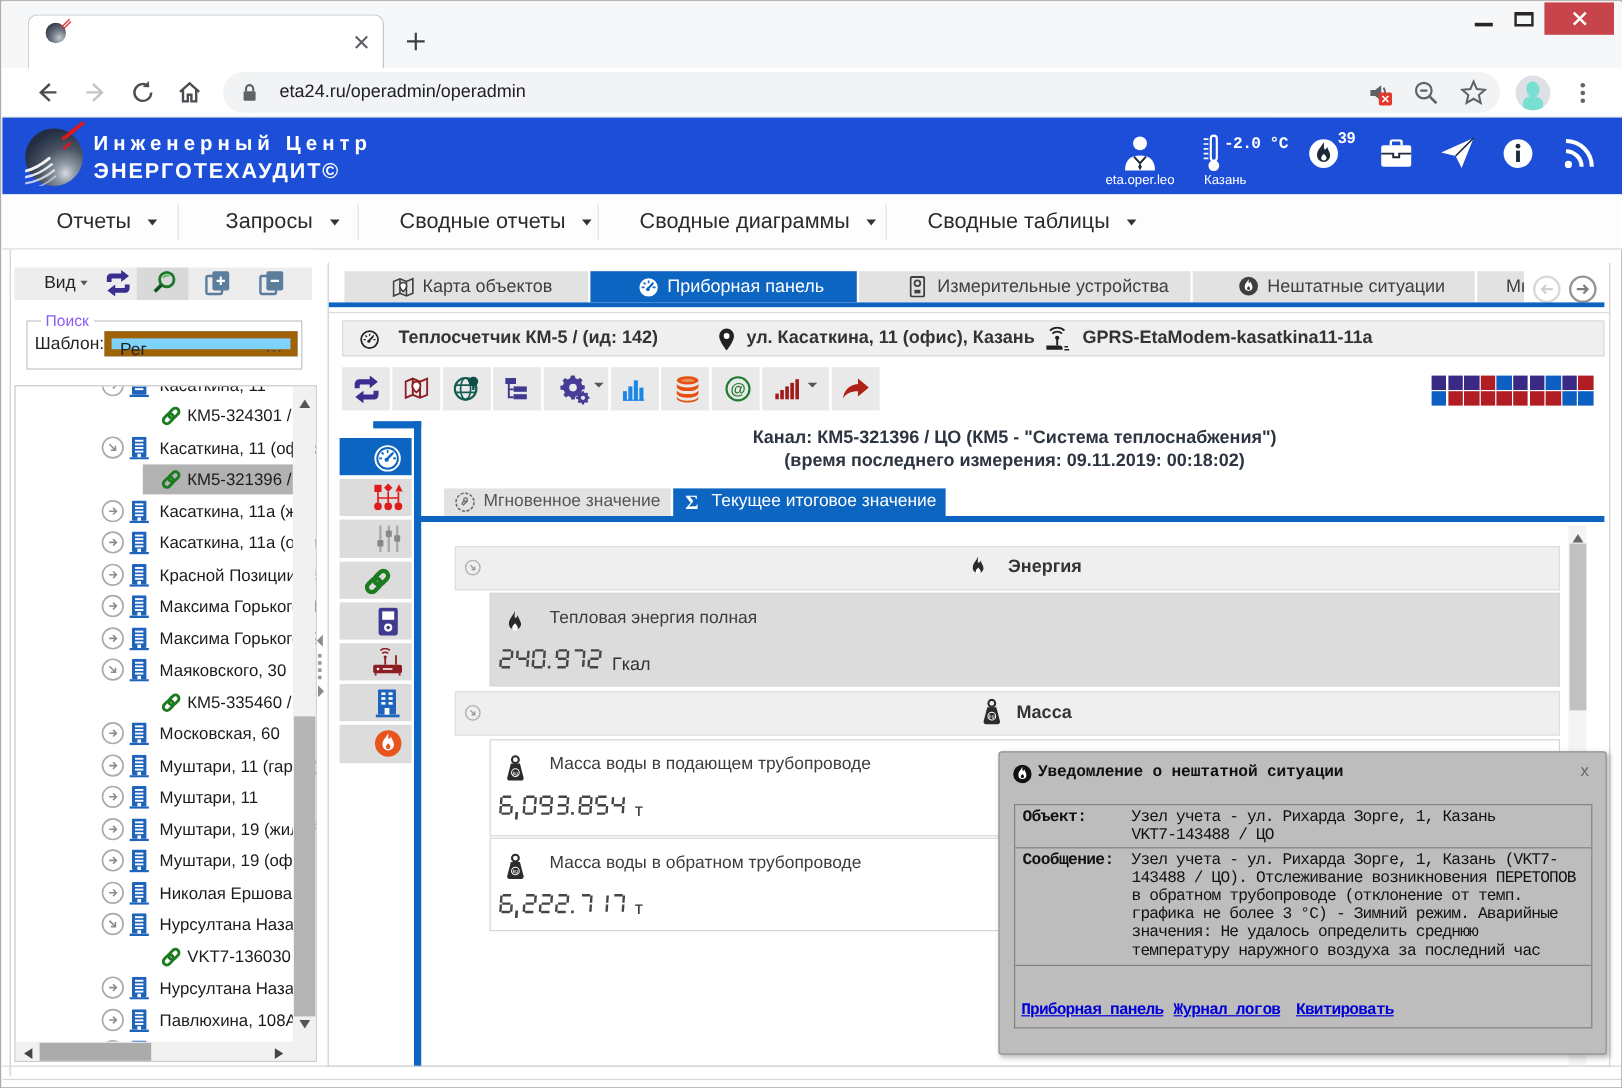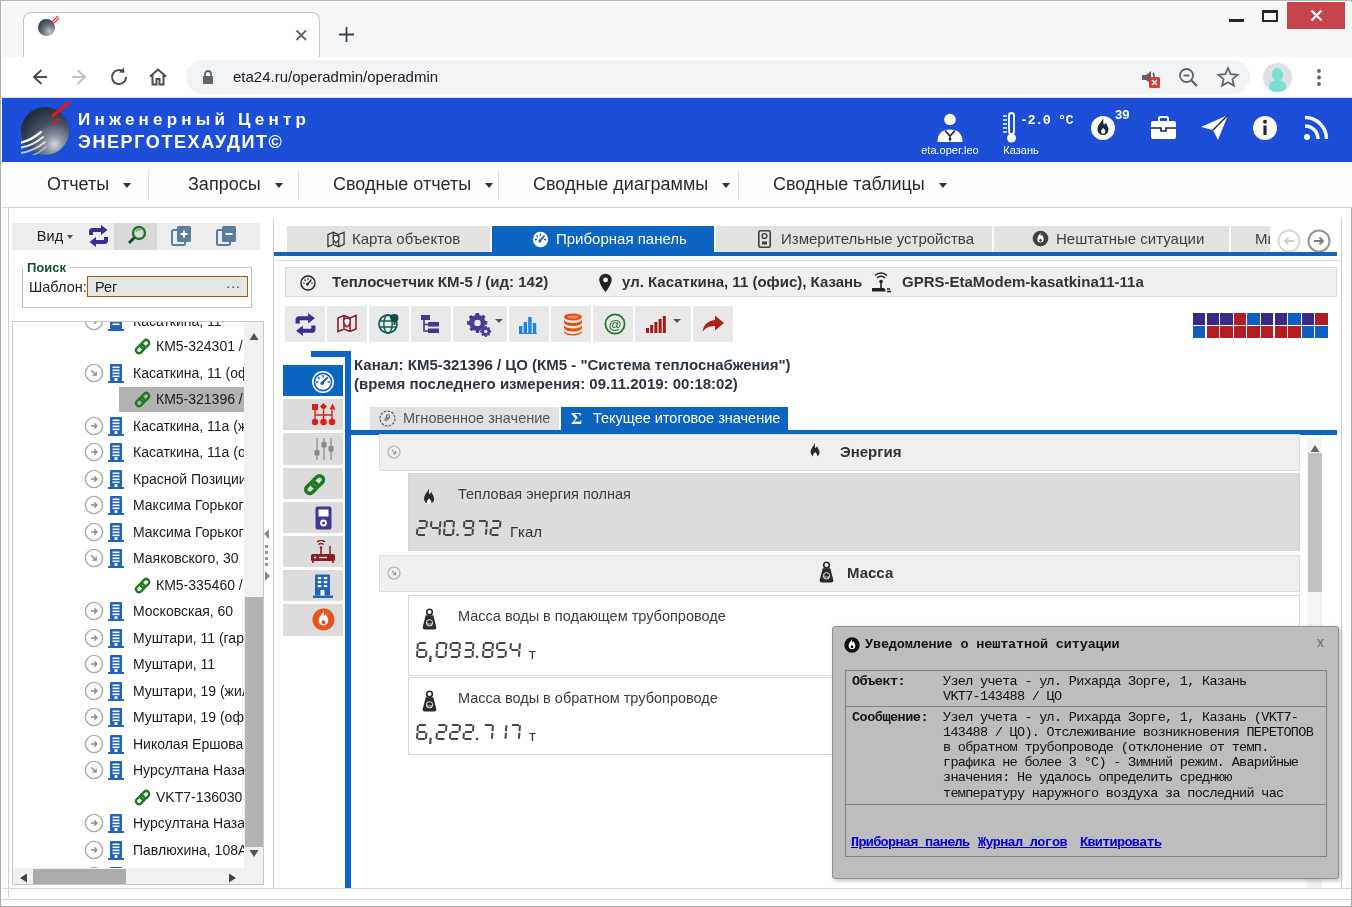--- a/index.html
+++ b/index.html
@@ -23,39 +23,39 @@
 
 #menubar{position:absolute;left:1px;top:161px;width:1350px;height:46px;background:#fdfdfd;border-bottom:1px solid #d6d6d6}
 .mi{position:absolute;top:0;height:45px;line-height:45px;font-size:18px;color:#2b2b2b}
 .msep{position:absolute;top:8px;height:30px;width:1px;background:#e2e2e2}
 .caret{display:inline-block;width:0;height:0;border-left:4.5px solid transparent;border-right:4.5px solid transparent;border-top:5px solid #333;vertical-align:2px;margin-left:14px}
 
 #sidebar{position:absolute;left:7px;top:207px;width:254px;height:689px;background:#fff;border-left:1px solid #cfcfcf}
 #stoolbar{position:absolute;left:3px;top:15px;width:248px;height:27px;background:#ededed}
 .stool{position:absolute;top:0;height:27px;background:#ededed}
 #fieldset{position:absolute;left:13px;top:52px;width:230px;height:48px;border:1px solid #c3c3c3}
-#fieldset legend{padding:0 4px;font-size:13px;font-weight:bold;color:#14532d}
+#fieldset legend{margin-left:11px;padding:0 4px;font-size:13px;font-weight:normal;color:#8b5cf6}
 #treebox{position:absolute;left:3px;top:113px;width:252px;height:564px;border:1px solid #c9c9c9;background:#fff;overflow:hidden}
 .trow{position:absolute;left:0;height:24px;line-height:24px;font-size:14px;color:#1b1b1b;white-space:nowrap}
 
 .sbtrack{position:absolute;background:#f1f1f1}
 .sbthumb{position:absolute;background:#b4b4b4}
 
 #main{position:absolute;left:272px;top:218px;width:1069px;height:670px;background:#fff;border:1px solid #d0d0d0;border-top:none}
 .mtab{position:absolute;top:7px;height:26px;background:#e2e2e2;color:#3f3f3f;font-size:15px;line-height:26px;white-space:nowrap}
 #bluebar1{position:absolute;left:0;top:33px;width:1063px;height:4px;background:#0d65c2}
 #infobar{position:absolute;left:11px;top:48px;width:1052px;height:30px;background:#efefef;border:1px solid #dadada;font-size:15px;font-weight:bold;color:#333;line-height:28px}
 .tcell{position:absolute;top:87px;height:36px;background:#e9e9e9}
 .rcell{position:absolute;left:9px;width:60px;height:31.2px;background:#dcdcdc}
 #bluev{position:absolute;left:71px;top:132px;width:6px;height:538px;background:#0d65c2}
 #bluenub{position:absolute;left:37px;top:132px;width:40px;height:6px;background:#0d65c2}
-#chhead{position:absolute;left:80px;top:137px;width:983px;text-align:left;font-size:15px;font-weight:bold;color:#2d3540;line-height:18.5px}
+#chhead{position:absolute;left:80px;top:137px;width:983px;text-align:center;font-size:15px;font-weight:bold;color:#2d3540;line-height:18.5px}
 .stab{position:absolute;top:188px;height:23px;font-size:14.5px;line-height:23px}
 #bluebar2{position:absolute;left:72px;top:211px;width:991px;height:5px;background:#0d65c2}
-#content{position:absolute;left:80px;top:204px;width:953px;height:336px;overflow:hidden}
+#content{position:absolute;left:80px;top:225px;width:953px;height:336px;overflow:hidden}
 .sechead{position:absolute;left:25px;width:921px;height:37px;background:#efefef;border:1px solid #dedede}
 .panel{position:absolute;left:54px;width:892px;background:#fff;border:1px solid #d6d6d6}
 .plabel{position:absolute;left:49px;top:12px;font-size:14.5px;color:#3c3c3c}
 .lcdrow{position:absolute;left:5px;top:45px;white-space:nowrap}
 .unit{font-size:15px;color:#333;margin-left:5px;vertical-align:3px;font-family:"Liberation Sans",sans-serif}
 
 #popup{position:absolute;left:831px;top:625px;width:507px;height:253px;background:#bdbdbd;border:1px solid #8f8f8f;border-radius:3px;box-shadow:2px 2px 4px rgba(0,0,0,.25);font-family:"Liberation Mono",monospace}
 #ptitle{position:absolute;left:32px;top:10px;font-size:13.5px;font-weight:bold;color:#111;letter-spacing:-0.15px;white-space:nowrap}
 #ptable{position:absolute;left:12px;top:43px;width:482px;height:187px;border:1px solid #828282}
 .prow{position:absolute;left:0;width:480px;border-bottom:1px solid #828282}
@@ -245,21 +245,21 @@
 
   <svg class="abs" style="left:206px;top:16px" width="24" height="24" viewBox="0 0 24 24">
     <rect x="2" y="6" width="13" height="15" rx="1.5" fill="none" stroke="#5a7e9c" stroke-width="2"></rect>
     <rect x="7" y="2" width="14" height="16" rx="1.5" fill="#5a7e9c"></rect>
     <path d="M10.5 10 H17.5" stroke="#fff" stroke-width="1.8"></path>
       </svg>
   <fieldset id="fieldset">
         <legend>Поиск</legend>
       </fieldset>
   <div class="abs" style="left:20px;top:71px;font-size:14.5px;color:#222">Шаблон:</div>
-  <div class="abs" style="left:78px;top:68px;width:161px;height:21px;border:1px solid #a16207;background:#e5e5e5">
+  <div class="abs" style="left:78px;top:68px;width:161px;height:21px;border:6px solid #a16207;background:#7dd3fc">
      <div class="abs" style="left:7px;top:2px;font-size:14.5px;color:#222">Рег</div>
      <div class="abs" style="right:6px;top:-2px;font-size:14px;color:#444;letter-spacing:1px">...</div>
   </div>
   <div id="treebox">
 <svg class="abs" style="left:71px;top:-11px" width="20" height="20">
           <g transform="translate(10,10)">
             <circle r="8.6" fill="none" stroke="#ababab" stroke-width="1.4"></circle>
             <path d="M-3 0 H3 M0.2 -2.8 L3 0 L0.2 2.8" stroke="#8a8a8a" stroke-width="1.3" fill="none"></path>
           </g>
         </svg>

